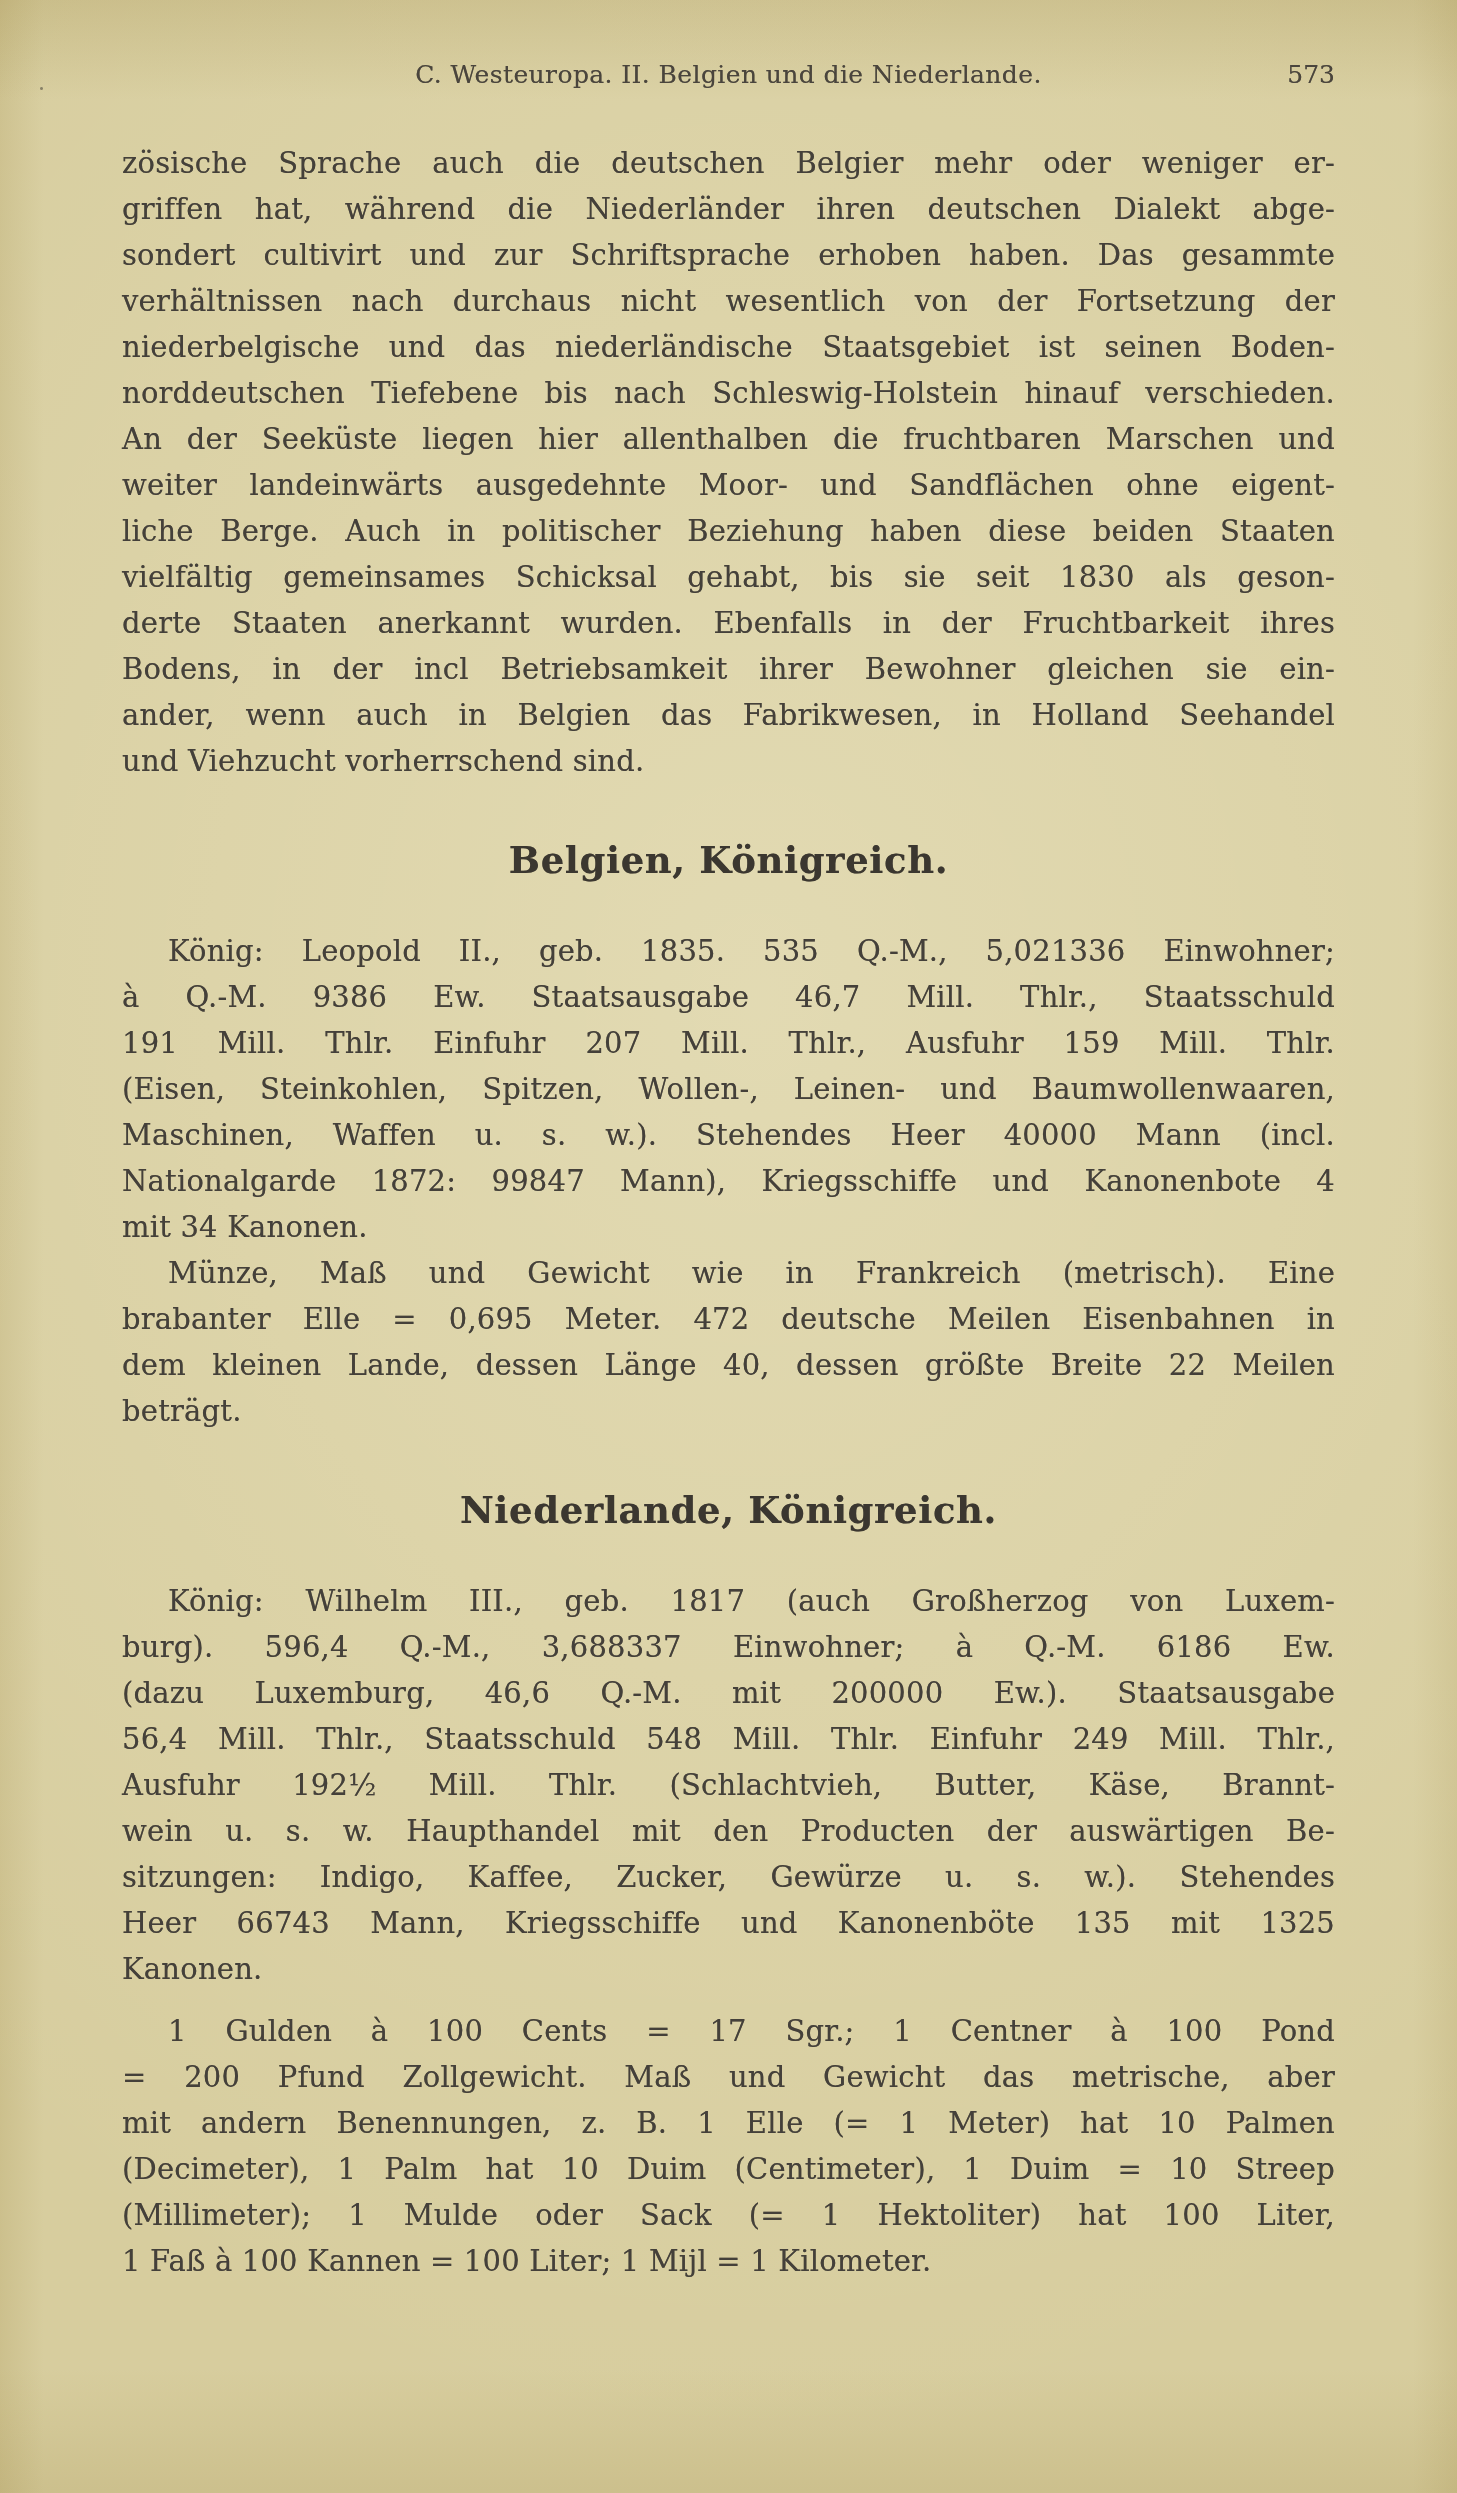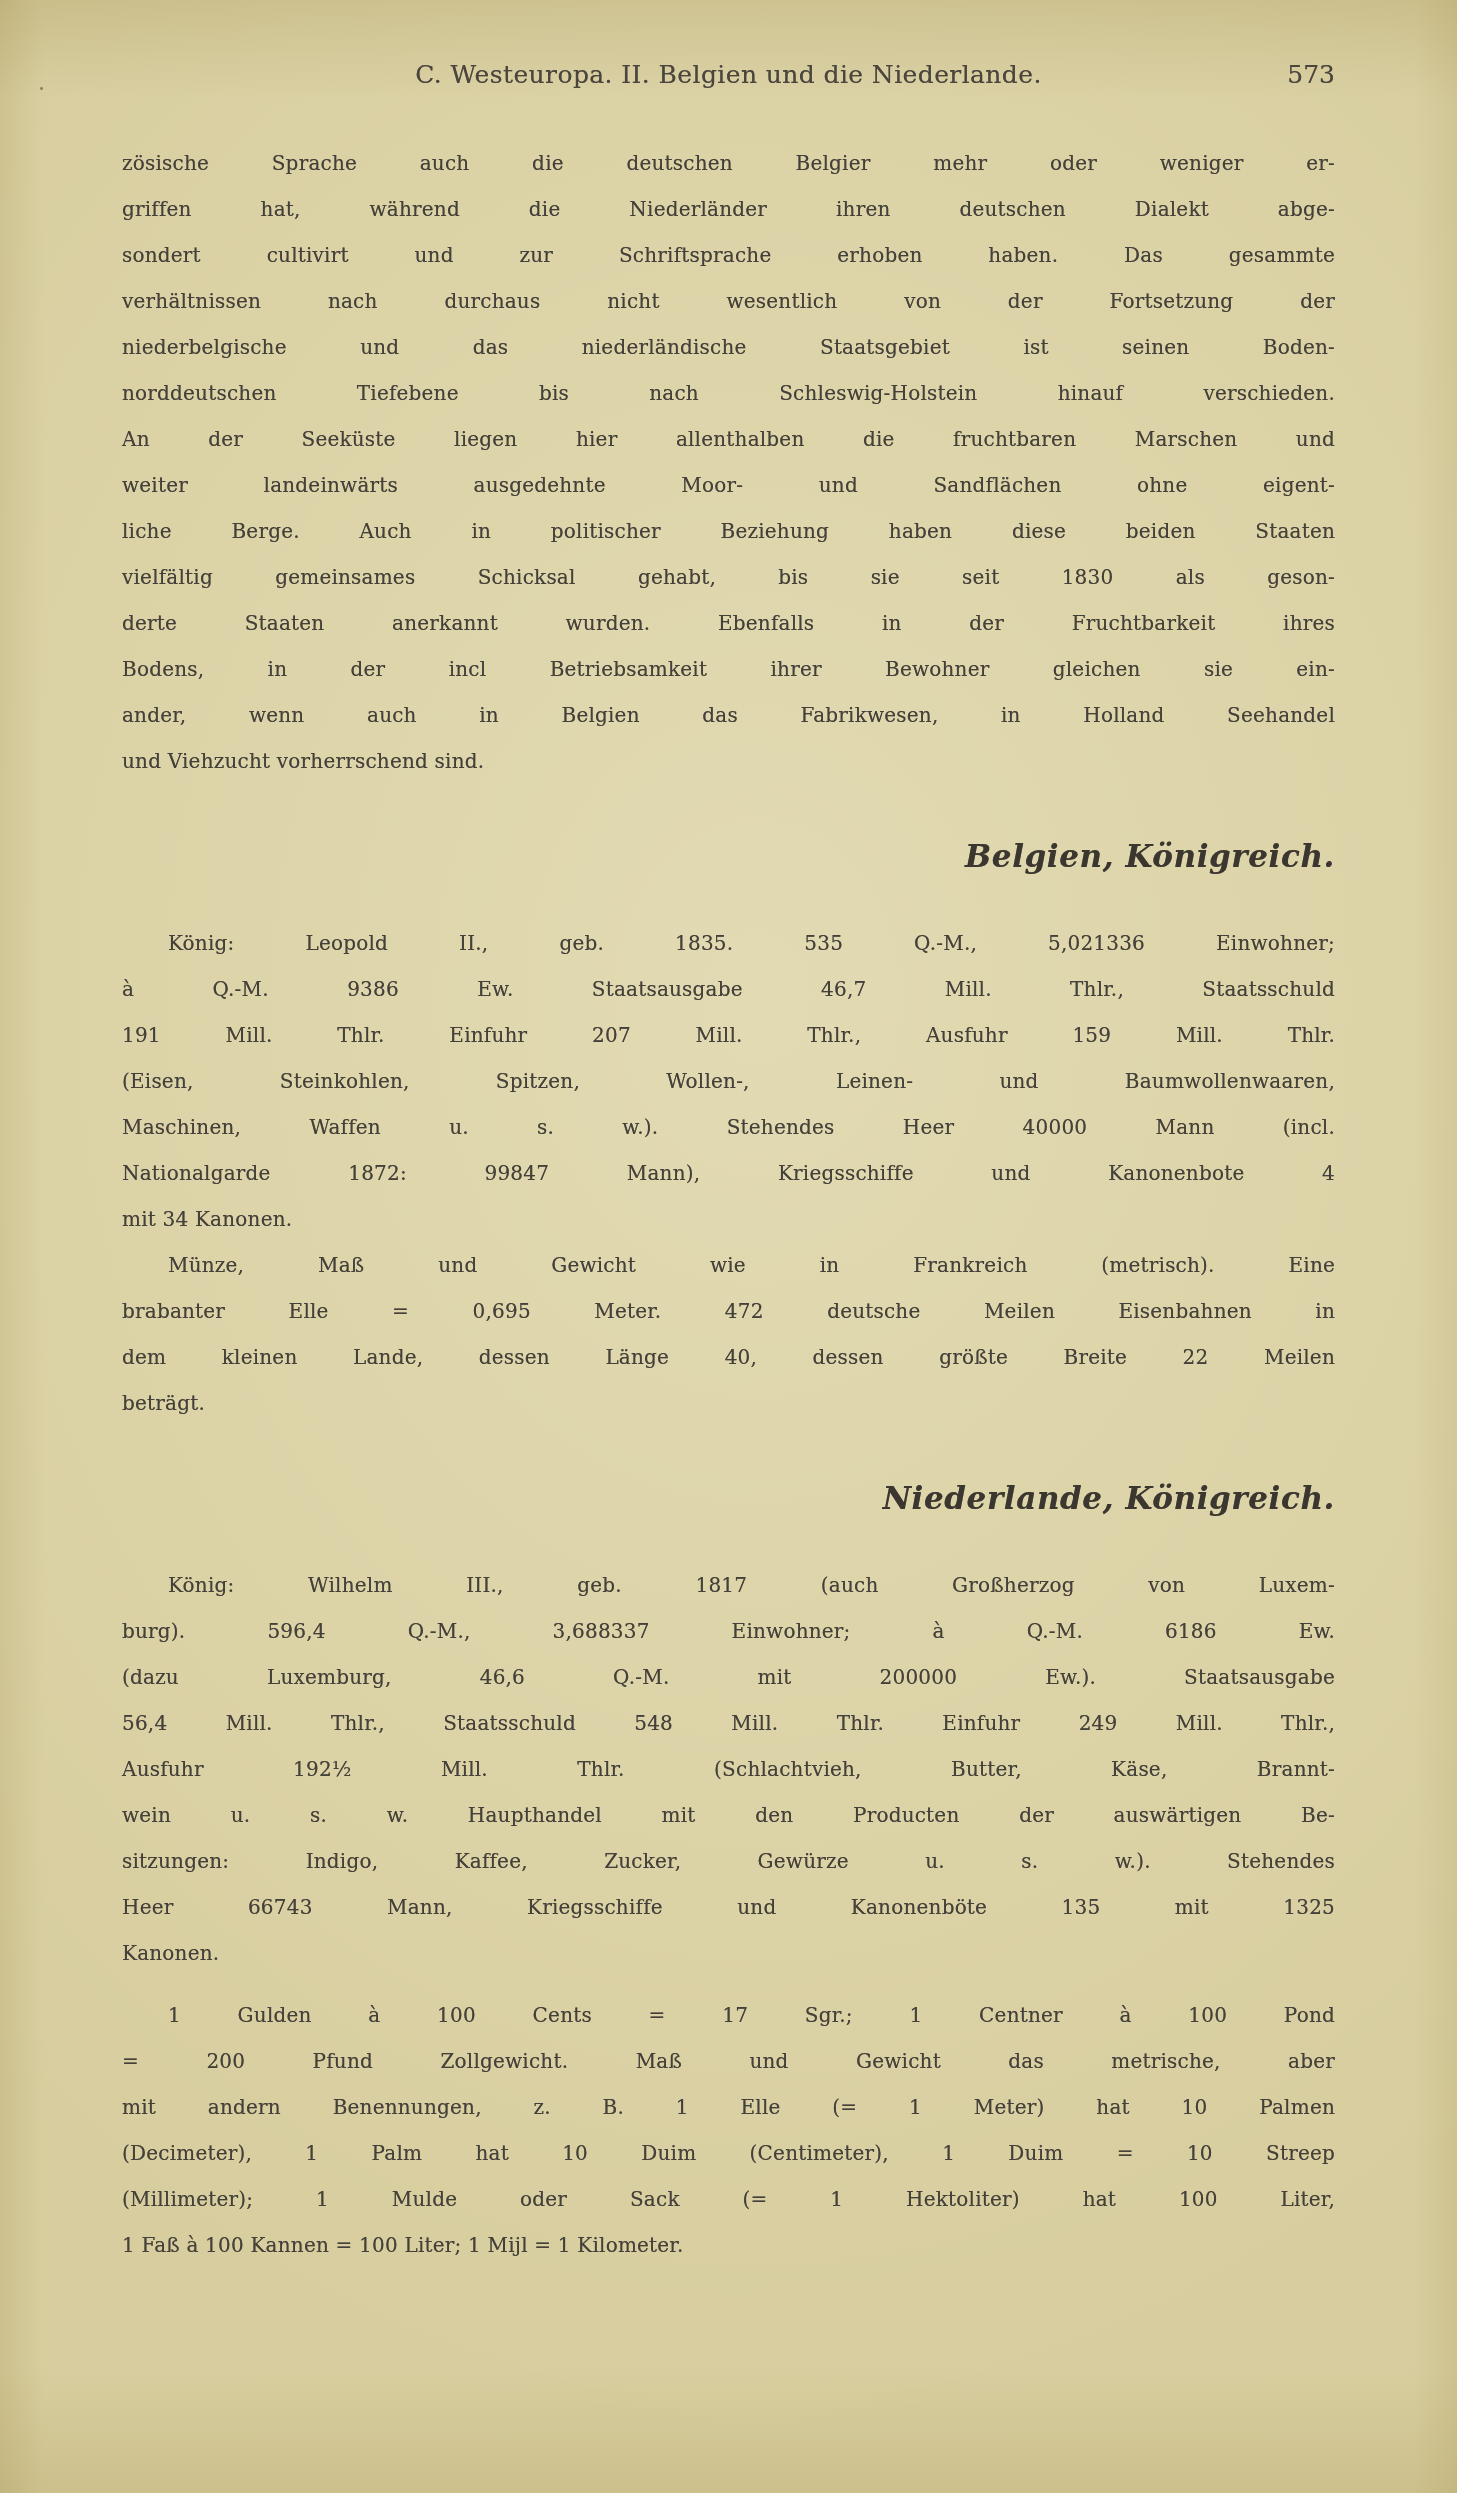--- a/index.html
+++ b/index.html
@@ -43,21 +43,21 @@
     text-align: center;
   }
   .margin-mark {
     position: absolute;
     left: -84px;
     top: 8px;
     opacity: 0.55;
     font-size: 22px;
   }
   .body-para {
-    font-size: 20px;
+    font-size: 29px;
     line-height: 46px;
     letter-spacing: 0.2px;
   }
   .body-para + .body-para {
   }
   .final-para {
     margin-top: 16px;
   }
   .line {
     text-align: justify;
@@ -65,26 +65,25 @@
     white-space: normal;
   }
   .line-last {
     text-align-last: left;
   }
   .indent .line-first {
     text-indent: 46px;
   }
   .section-heading {
     margin: 54px 0 46px 0;
-    text-align: right;
-    font-size: 31px;
+    text-align: center;
+    font-size: 37px;
     font-weight: bold;
     letter-spacing: 0.6px;
     color: #3b3730;
-    font-style: italic;
   }
 </style>
 </head>
 <body>
 
 <div class="page">
 
   <header class="running-header">
     <span class="margin-mark">.</span>
     <span class="header-title">C. Westeuropa. II. Belgien und die Niederlande.</span>

